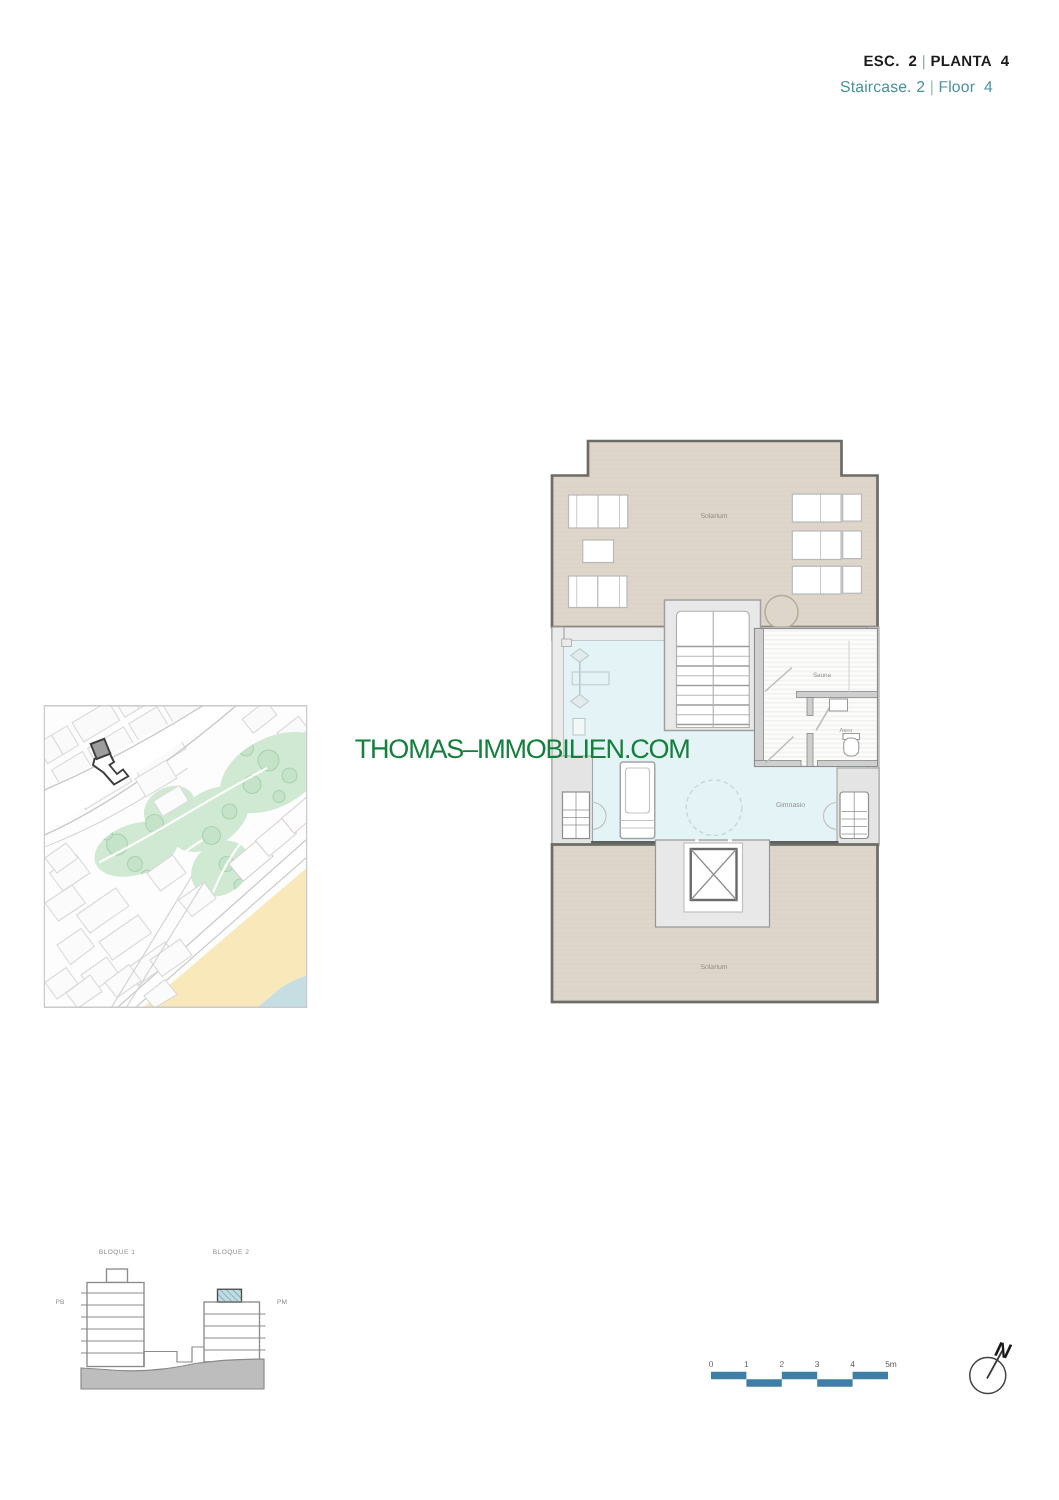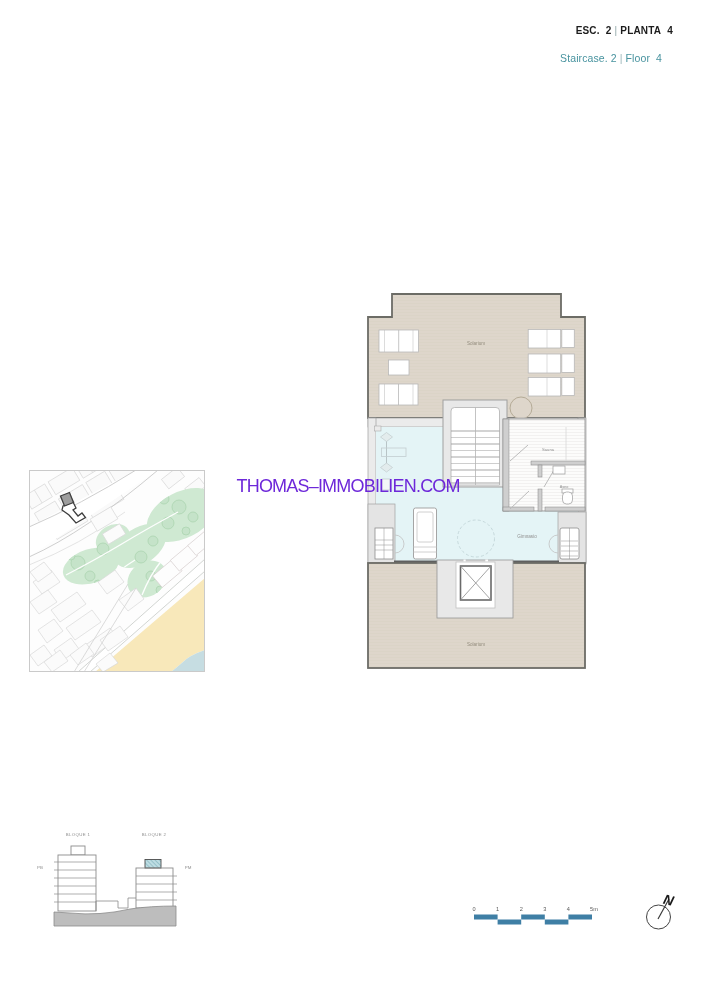--- a/index.html
+++ b/index.html
@@ -2,25 +2,25 @@
 <html><head>
 <meta charset="utf-8">
 <style>
 html,body{margin:0;padding:0;background:#ffffff;}
 body{width:706px;height:1000px;position:relative;font-family:"Liberation Sans",sans-serif;overflow:hidden;}
 .abs{position:absolute;}
 </style>
 </head>
 <body>
 
-<div class="abs" style="top:25px;right:33px;font-size:10px;font-weight:bold;color:#1c1c1c;letter-spacing:0.2px;white-space:nowrap;">ESC.&nbsp;&nbsp;2&nbsp;<span style="color:#8fa6a8;font-weight:normal;">|</span>&nbsp;PLANTA&nbsp;&nbsp;4</div>
+<div class="abs" style="top:36px;right:33px;font-size:10px;font-weight:bold;color:#1c1c1c;letter-spacing:0.2px;white-space:nowrap;">ESC.&nbsp;&nbsp;2&nbsp;<span style="color:#8fa6a8;font-weight:normal;">|</span>&nbsp;PLANTA&nbsp;&nbsp;4</div>
 
 <div class="abs" style="top:51.5px;right:44px;font-size:10.5px;color:#48939f;letter-spacing:0.1px;white-space:nowrap;">Staircase.&nbsp;2&nbsp;<span style="color:#9fb9bc;">|</span>&nbsp;Floor&nbsp;&nbsp;4</div>
 
-<div class="abs" style="left:236.5px;top:476px;font-size:18px;color:#6d28d9;letter-spacing:-0.8px;white-space:nowrap;z-index:30;">THOMAS–IMMOBILIEN.COM</div>
+<div class="abs" style="left:236.5px;top:489px;font-size:18px;color:#15803d;letter-spacing:-0.8px;white-space:nowrap;z-index:30;">THOMAS–IMMOBILIEN.COM</div>
 
 <svg class="abs" style="left:355px;top:286px;" width="238" height="388" viewBox="355 286 238 388">
 <defs>
 <pattern id="tanhatch" width="4" height="3" patternUnits="userSpaceOnUse">
 <rect width="4" height="3" fill="#ded6cb"></rect>
 <line x1="0" y1="0.5" x2="4" y2="0.5" stroke="#dad2c6" stroke-width="0.7"></line>
 </pattern>
 <pattern id="woodhatch" width="4" height="3" patternUnits="userSpaceOnUse">
 <rect width="4" height="3" fill="#fcfcfb"></rect>
 <line x1="0" y1="0.5" x2="4" y2="0.5" stroke="#f0efed" stroke-width="0.8"></line>

